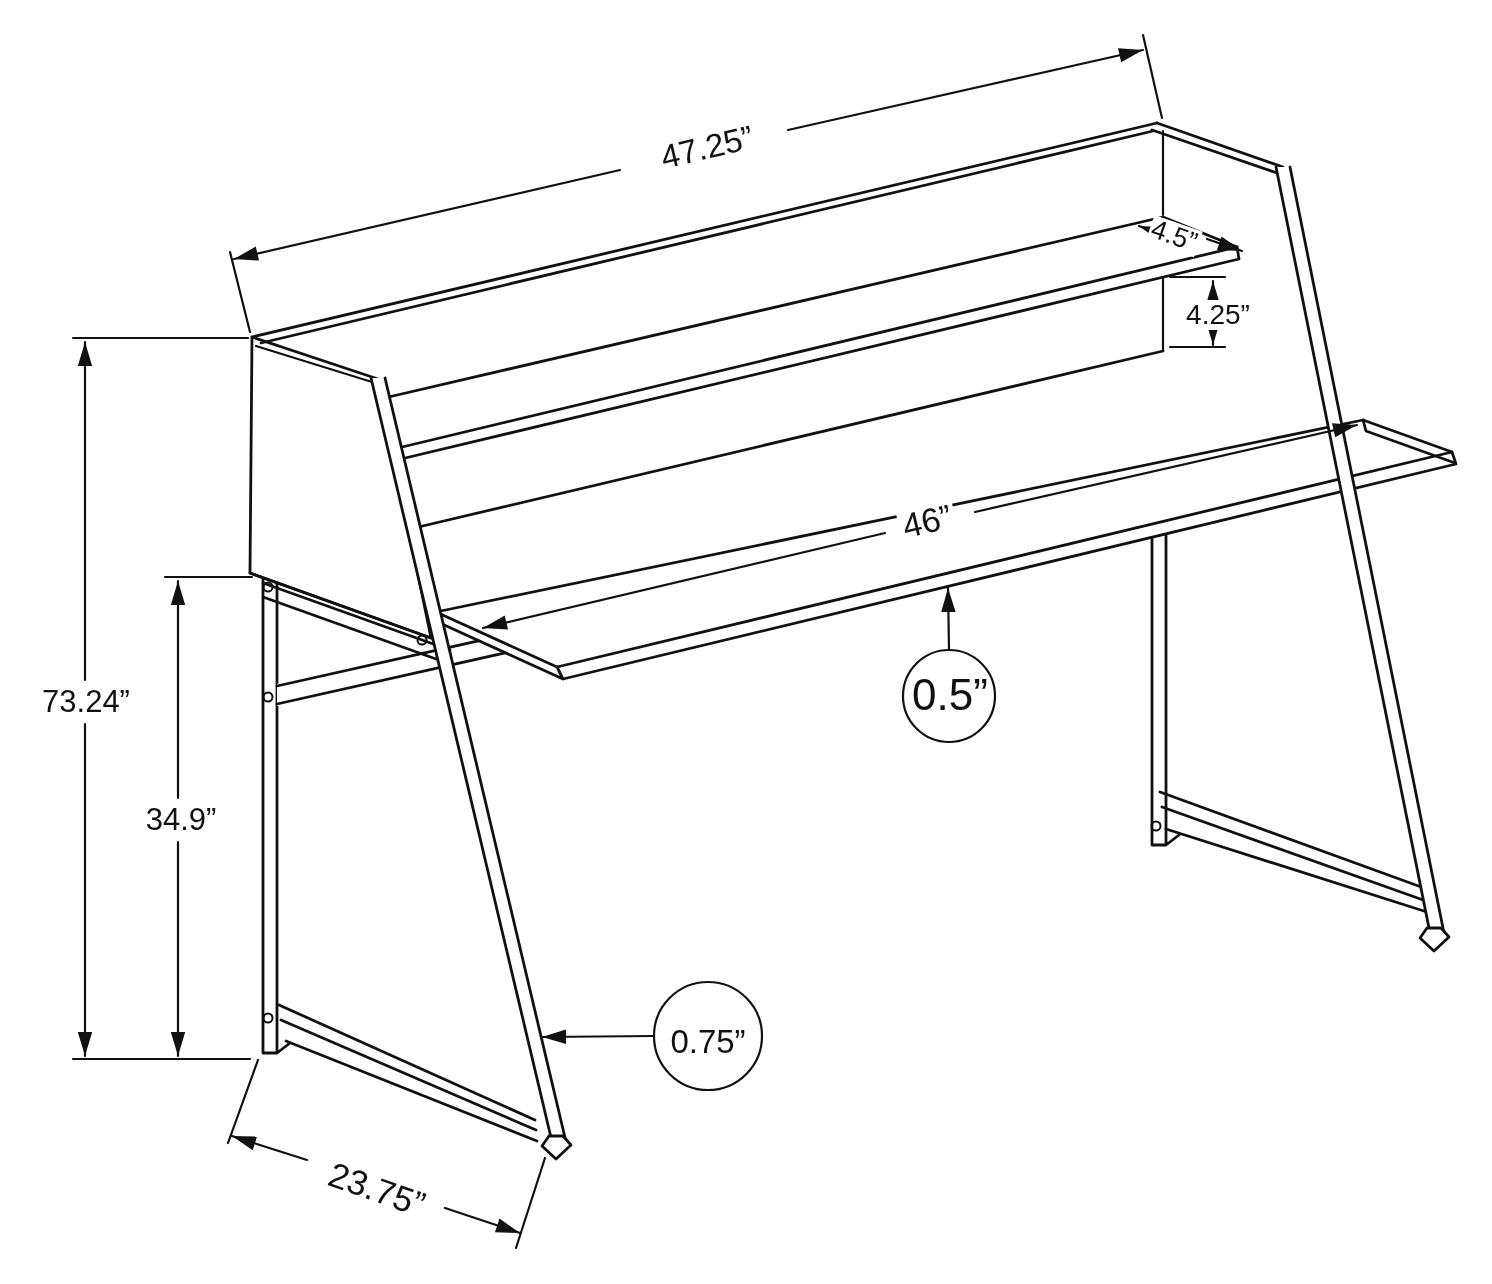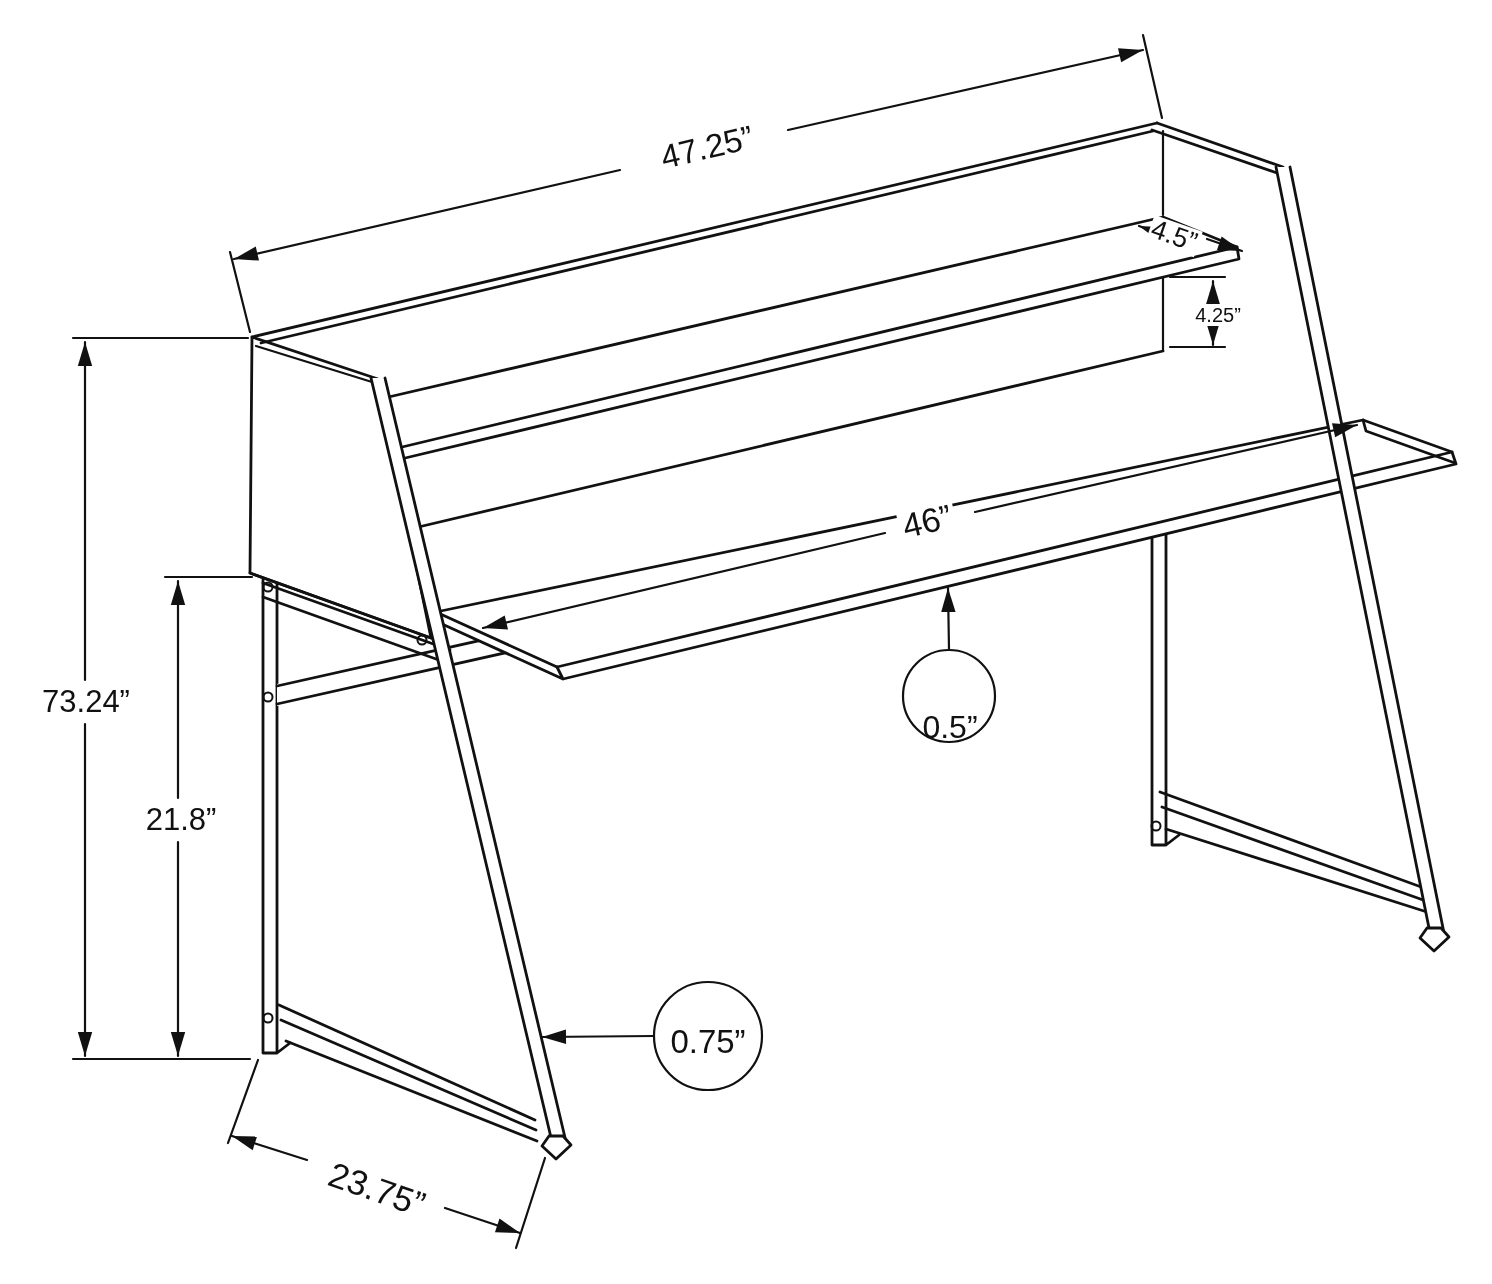--- a/index.html
+++ b/index.html
@@ -164,27 +164,27 @@
         <path d="M654,1036 L542,1037" marker-end="url(#ah)"></path>
         <circle cx="708" cy="1036" r="54" fill="#fff"></circle>
       </g>
     </g>
   </svg>
 
   <div class="dim-label rot-n13" style="left:707px;top:147px;font-size:33px;">47.25”</div>
 
   <div class="dim-label rot-p19" style="left:1174px;top:236px;font-size:27px;padding:0 2px;">4.5”</div>
 
-  <div class="dim-label" style="left:1218px;top:315px;font-size:20px;">4.25”</div>
+  <div class="dim-label" style="left:1218px;top:315px;font-size:28px;">4.25”</div>
 
   <div class="dim-label rot-n13" style="left:927px;top:521px;font-size:34px;">46”</div>
 
-  <div class="dim-label" style="left:950px;top:727px;font-size:32px;background:transparent;">0.5”</div>
+  <div class="dim-label" style="left:950px;top:695px;font-size:44px;background:transparent;">0.5”</div>
 
   <div class="dim-label" style="left:86px;top:701px;font-size:31px;">73.24”</div>
 
-  <div class="dim-label" style="left:181px;top:819px;font-size:31px;">21.8”</div>
+  <div class="dim-label" style="left:181px;top:819px;font-size:31px;">34.9”</div>
 
   <div class="dim-label" style="left:708px;top:1035px;font-size:33px;background:transparent;margin-top:6px;">0.75”</div>
 
   <div class="dim-label rot-p19" style="left:377px;top:1189px;font-size:35px;">23.75”</div>
 
 </div>
 
 </body></html>

